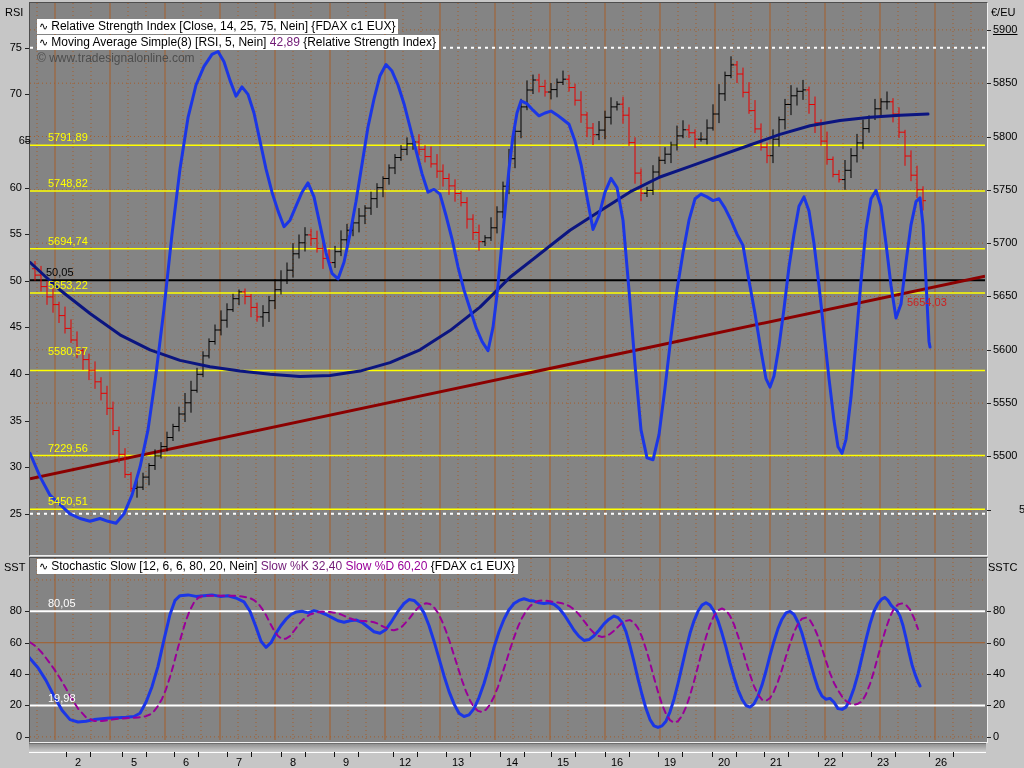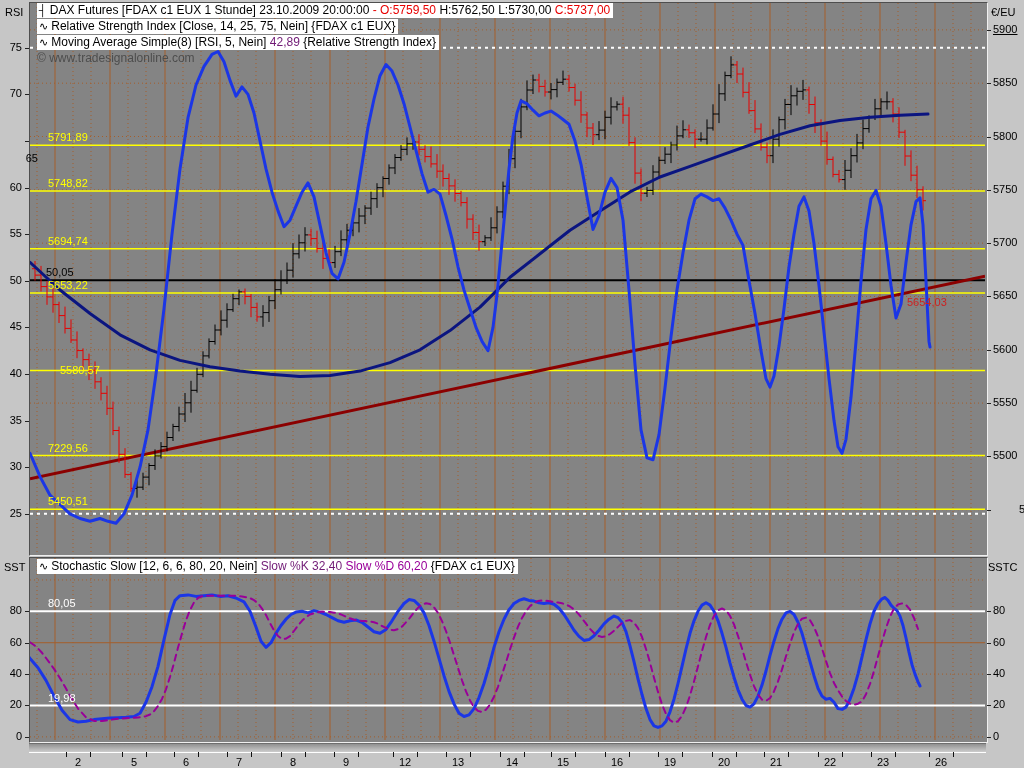--- a/index.html
+++ b/index.html
@@ -334,27 +334,20 @@
 </div>
 <div id="xaxis-bar"></div>
 
 <div id="overlay">
 
   <span class="corner" style="left:5px;top:6px">RSI</span>
   <span class="corner" style="left:991px;top:6px">€/EU</span>
   <span class="corner" style="left:4px;top:561px">SST</span>
   <span class="corner" style="left:988px;top:561px">SSTC</span>
 
-  <div class="hdr" style="left:37px;top:3px">
-    <span class="icon">┤</span><span>DAX Futures [FDAX c1 EUX  1 Stunde] 23.10.2009 20:00:00</span>
-    <span class="red">- O:5759,50</span>
-    <span>H:5762,50</span>
-    <span>L:5730,00</span>
-    <span class="red">C:5737,00</span>
-  </div>
   <div class="hdr" style="left:37px;top:19px">
     <span class="icon">∿</span><span>Relative Strength Index [Close, 14, 25, 75, Nein] {FDAX c1 EUX}</span>
   </div>
   <div class="hdr" style="left:37px;top:35px">
     <span class="icon">∿</span><span>Moving Average Simple(8) [RSI, 5, Nein]</span>
     <span class="blue">42,89</span>
     <span>{Relative Strength Index}</span>
   </div>
   <div class="copyright" style="left:37px;top:51px">© www.tradesignalonline.com</div>
 
@@ -363,30 +356,30 @@
     <span class="blue">Slow %K 32,40</span>
     <span class="mag">Slow %D 60,20</span>
     <span>{FDAX c1 EUX}</span>
   </div>
 
   <div id="gen-labels">
       <span class="ylvl" style="left: 48px; top: 131.149px;">5791,89</span>
       <span class="ylvl" style="left: 48px; top: 177.075px;">5748,82</span>
       <span class="ylvl" style="left: 48px; top: 234.741px;">5694,74</span>
       <span class="ylvl" style="left: 48px; top: 279.014px;">5653,22</span>
-      <span class="ylvl" style="left: 48px; top: 364px; margin-left: 12px;">5580,57</span>
+      <span class="ylvl" style="left: 48px; top: 345px;">5580,57</span>
       <span class="ylvl" style="left: 48px; top: 441.572px;">7229,56</span>
       <span class="ylvl" style="left: 48px; top: 495.164px;">5450,51</span>
       <span class="blvl" style="left: 46px; top: 266.331px;">50,05</span>
       <span class="rlvl" style="left: 907px; top: 296px;">5654,03</span>
       <span class="tickL" style="left: 0px; top: 40.7458px;">75</span>
       <div class="tickmark" style="left: 25px; top: 47.7458px;"></div>
       <span class="tickL" style="left: 0px; top: 87.3559px;">70</span>
       <div class="tickmark" style="left: 25px; top: 94.3559px;"></div>
-      <span class="tickL" style="left: 16px; top: 133.966px; margin-top: 18px;">65</span>
+      <span class="tickL" style="left: 9px; top: 133.966px;">65</span>
       <div class="tickmark" style="left: 25px; top: 140.966px;"></div>
       <span class="tickL" style="left: 0px; top: 180.576px;">60</span>
       <div class="tickmark" style="left: 25px; top: 187.576px;"></div>
       <span class="tickL" style="left: 0px; top: 227.186px;">55</span>
       <div class="tickmark" style="left: 25px; top: 234.186px;"></div>
       <span class="tickL" style="left: 0px; top: 273.797px;">50</span>
       <div class="tickmark" style="left: 25px; top: 280.797px;"></div>
       <span class="tickL" style="left: 0px; top: 320.407px;">45</span>
       <div class="tickmark" style="left: 25px; top: 327.407px;"></div>
       <span class="tickL" style="left: 0px; top: 367.017px;">40</span>

